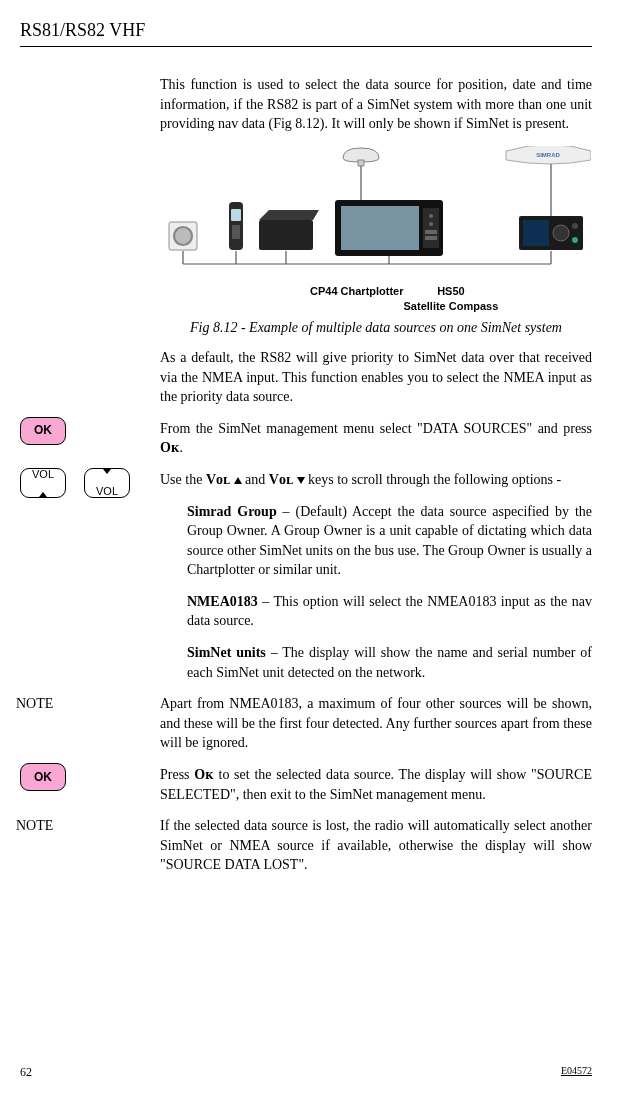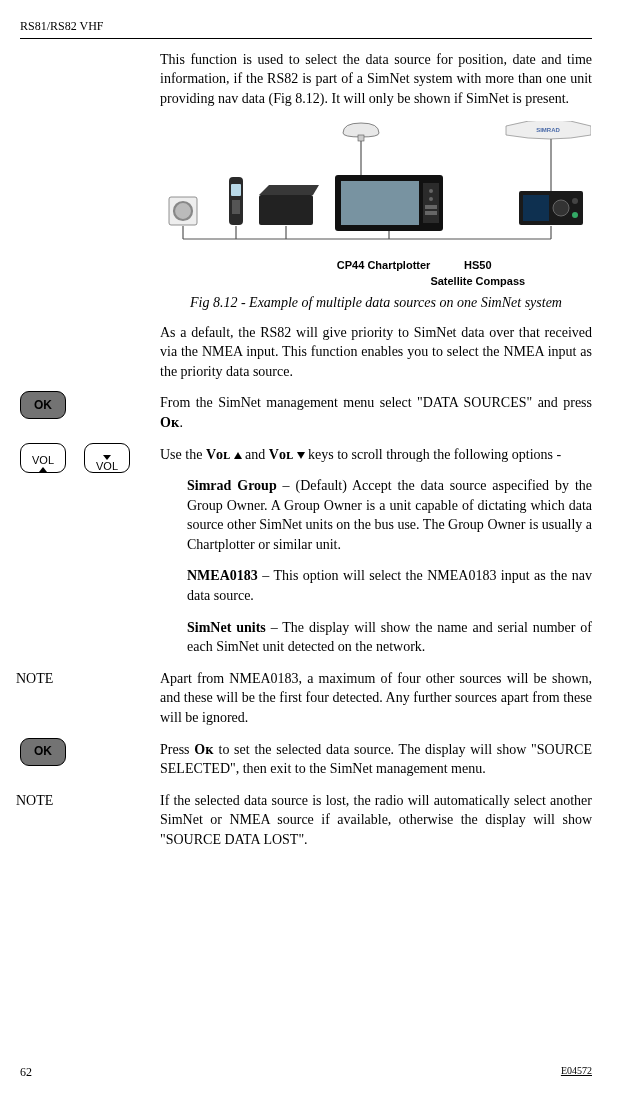--- a/index.html
+++ b/index.html
@@ -12,24 +12,24 @@
     width: 620px;
     background: #fff;
   }
   .page {
     padding: 18px 28px 18px 20px;
     box-sizing: border-box;
     height: 1095px;
     position: relative;
   }
   .header {
-    font-size: 12px;
+    font-size: 18px;
     border-bottom: 1px solid #000;
     padding-bottom: 3px;
-    margin-bottom: 11px;
+    margin-bottom: 28px;
   }
   .section-title {
     font-family: Arial, Helvetica, sans-serif;
     font-weight: bold;
     font-size: 15px;
     margin-bottom: 2px;
   }
   .content-col {
     margin-left: 140px;
   }
@@ -44,21 +44,21 @@
   }
   .diagram {
     margin: 8px 0 0 0;
     text-align: center;
   }
   .diagram-labels {
     font-family: Arial, sans-serif;
     font-size: 11px;
     font-weight: bold;
     display: flex;
-    justify-content: center;
+    justify-content: flex-start;
     margin: 2px 40px 0 150px;
   }
   .row {
     position: relative;
     margin-bottom: 8px;
   }
   .left-icon {
     position: absolute;
     left: -140px;
     top: -2px;
@@ -69,27 +69,27 @@
     display: inline-flex;
     align-items: center;
     justify-content: center;
     border: 1.5px solid #000;
     border-radius: 9px;
     width: 44px;
     height: 26px;
     font-family: Arial, sans-serif;
     font-size: 12px;
     font-weight: bold;
-    background: #737373;
+    background: #f9a8d4;
   }
   .btn-vol {
     display: inline-flex;
     flex-direction: column;
     align-items: center;
-    justify-content: flex-end;
+    justify-content: space-between;
     border: 1.5px solid #000;
     border-radius: 9px;
     width: 44px;
     height: 28px;
     font-family: Arial, sans-serif;
     font-size: 10px;
     background: #fff;
     line-height: 1;
   }
   .btn-vol .lbl {

